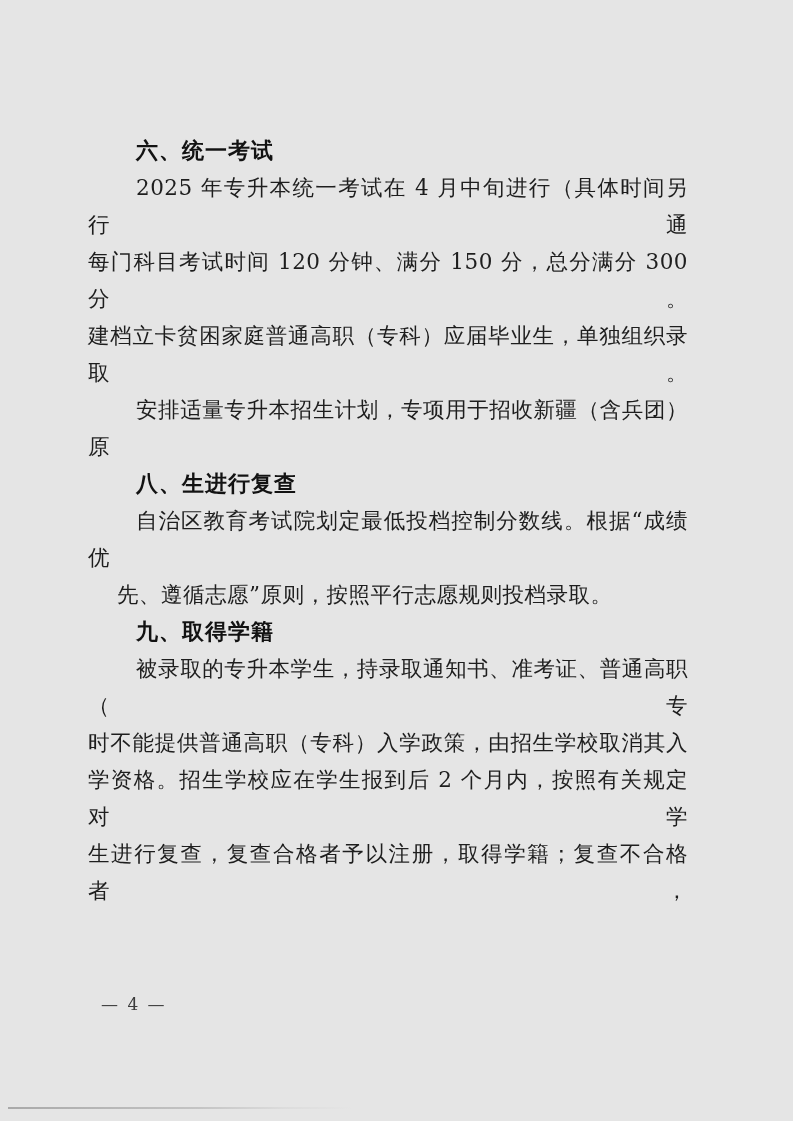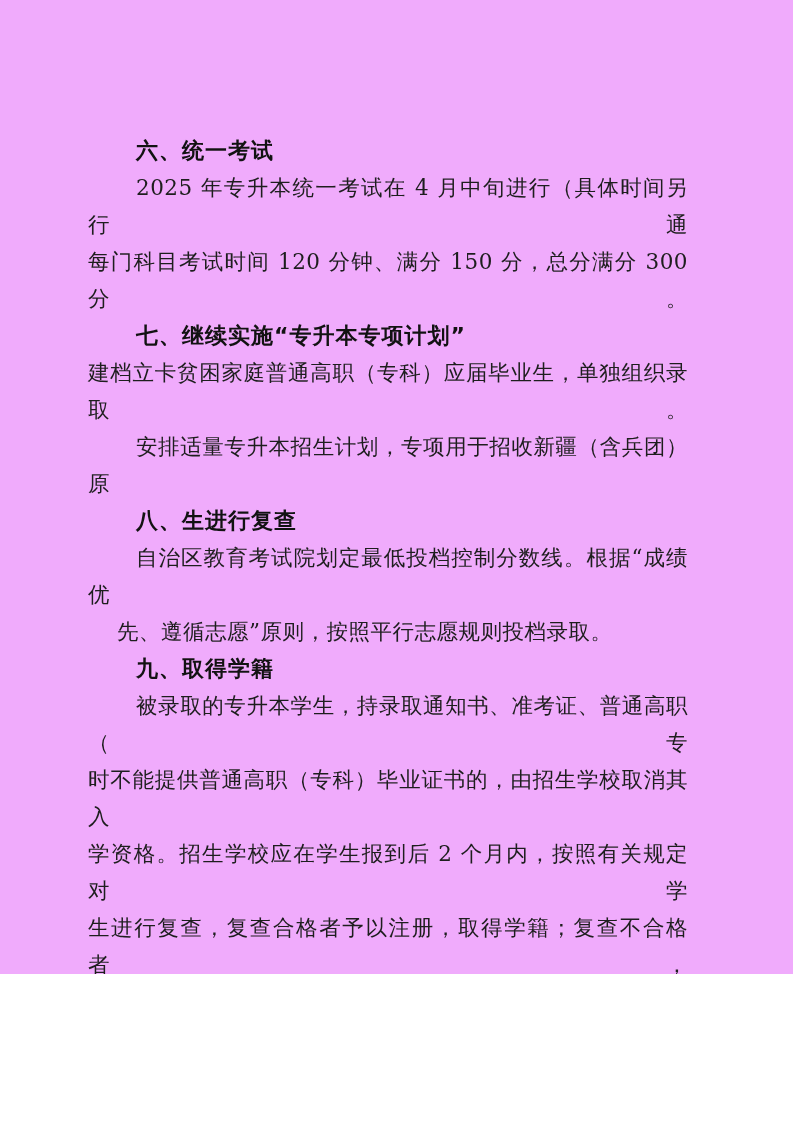--- a/index.html
+++ b/index.html
@@ -3,22 +3,22 @@
 <meta charset="utf-8">
 <style>
   html, body {
     margin: 0;
     padding: 0;
     background: #ffffff;
   }
   .page {
     position: relative;
     width: 793px;
-    height: 974px;
-    background: #f0abfc;
+    height: 1121px;
+    background: #e5e5e5;
     overflow: hidden;
     font-family: "DejaVu Serif", "Liberation Serif", serif;
   }
   .content {
     position: absolute;
     left: 88px;
     top: 132px;
     width: 600px;
     color: #1e1e1e;
     font-size: 21.5px;
@@ -69,31 +69,30 @@
 </head>
 <body>
 
 <div class="page">
   <main class="content">
 
     <div class="heading">六、统一考试</div>
     <div class="line first">2025 年专升本统一考试在 4 月中旬进行（具体时间另行通</div>
     <div class="line">每门科目考试时间 120 分钟、满分 150 分，总分满分 300 分。</div>
 
-    <div class="heading">七、继续实施“专升本专项计划”</div>
     <div class="line">建档立卡贫困家庭普通高职（专科）应届毕业生，单独组织录取。</div>
     <div class="line first">安排适量专升本招生计划，专项用于招收新疆（含兵团）原</div>
 
     <div class="heading">八、生进行复查</div>
     <div class="line first">自治区教育考试院划定最低投档控制分数线。根据“成绩优</div>
     <div class="line short">先、遵循志愿”原则，按照平行志愿规则投档录取。</div>
 
     <div class="heading">九、取得学籍</div>
     <div class="line first">被录取的专升本学生，持录取通知书、准考证、普通高职（专</div>
-    <div class="line">时不能提供普通高职（专科）毕业证书的，由招生学校取消其入</div>
+    <div class="line">时不能提供普通高职（专科）入学政策，由招生学校取消其入</div>
     <div class="line">学资格。招生学校应在学生报到后 2 个月内，按照有关规定对学</div>
     <div class="line">生进行复查，复查合格者予以注册，取得学籍；复查不合格者，</div>
 
   </main>
 
   <div class="page-number">— 4 —</div>
   <div class="scan-line"></div>
 </div>
 
 </body></html>

